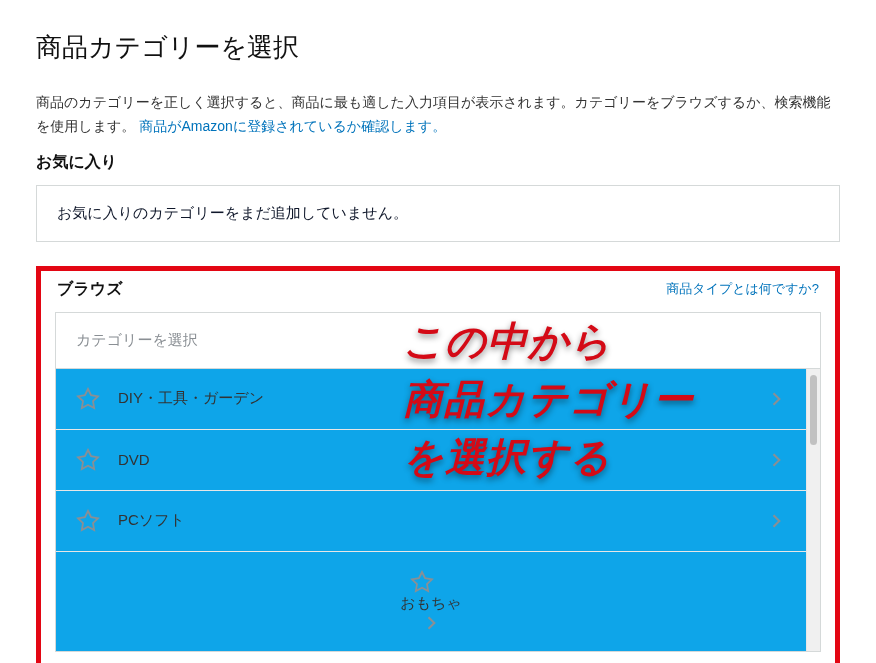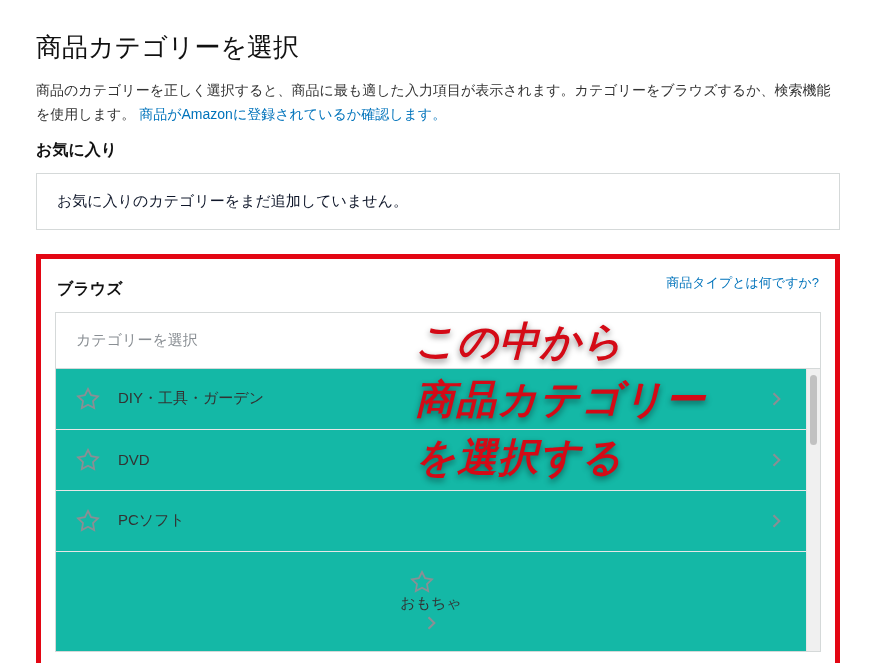--- a/index.html
+++ b/index.html
@@ -11,21 +11,21 @@
       font-family: "Hiragino Kaku Gothic ProN", "Hiragino Sans", Meiryo, sans-serif;
       background: #ffffff;
       padding: 30px 36px;
       width: 876px;
       color: #111;
     }
     .page-title {
       font-size: 26px;
       font-weight: 400;
       color: #111;
-      margin-bottom: 14px;
+      margin-bottom: 26px;
     }
     .description {
       font-size: 14px;
       color: #333;
       line-height: 1.7;
       margin-bottom: 13px;
     }
     .description .link {
       color: #0073bb;
       text-decoration: none;
@@ -52,21 +52,20 @@
       display: flex;
       justify-content: space-between;
       align-items: center;
       margin-bottom: 10px;
       padding: 0 2px;
     }
     .browse-title {
       font-size: 16px;
       font-weight: 700;
       color: #111;
-      margin-top: 12px;
     }
     .help-link {
       font-size: 13px;
       color: #0073bb;
       text-decoration: none;
     }
     .browse-body {
       position: relative;
       margin-top: 12px;
     }
@@ -75,21 +74,21 @@
       border-bottom: none;
       padding: 18px 20px;
       font-size: 15px;
       color: #8a8f94;
       background: #fff;
     }
     .category-list-container {
       display: flex;
       border: 1px solid #d5d9d9;
       border-top: 1px solid #d5d9d9;
-      background: #14b8a6;
+      background: #0ea5e9;
     }
     .category-list {
       flex: 1;
     }
     .category-item {
       display: flex;
       align-items: center;
       padding: 18px 20px;
       border-bottom: 1px solid #e7e7e7;
       cursor: pointer;
@@ -132,21 +131,21 @@
       position: absolute;
       top: 6px;
       left: 3px;
       right: 3px;
       height: 70px;
       background: #c1c1c1;
       border-radius: 4px;
     }
     .annotation {
       position: absolute;
-      left: 360px;
+      left: 348px;
       top: 0px;
       pointer-events: none;
     }
     .annotation div {
       font-size: 40px;
       font-weight: 900;
       font-style: italic;
       color: #d40a16;
       text-shadow: 0 3px 6px rgba(0,0,0,0.45);
       line-height: 1.45;

